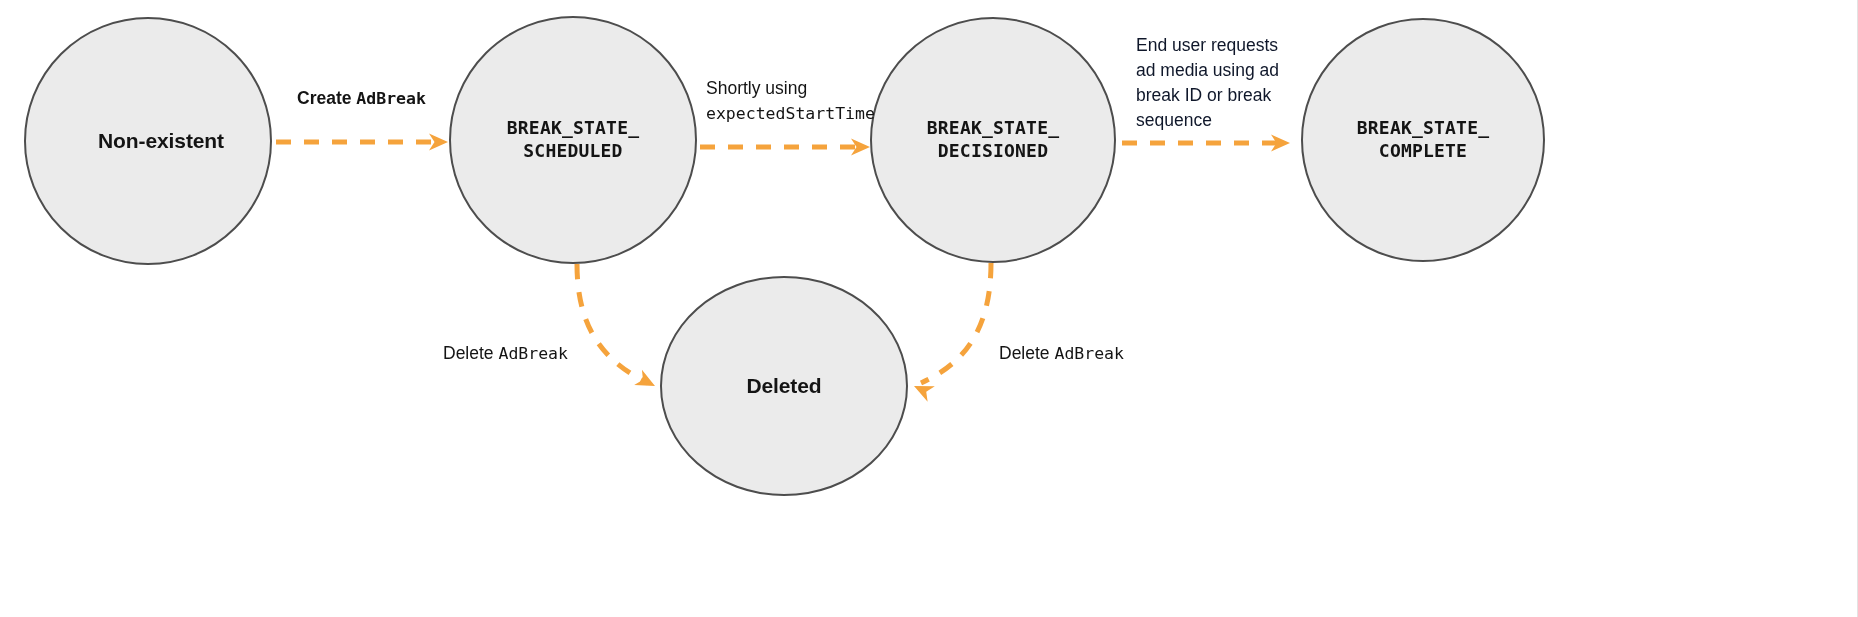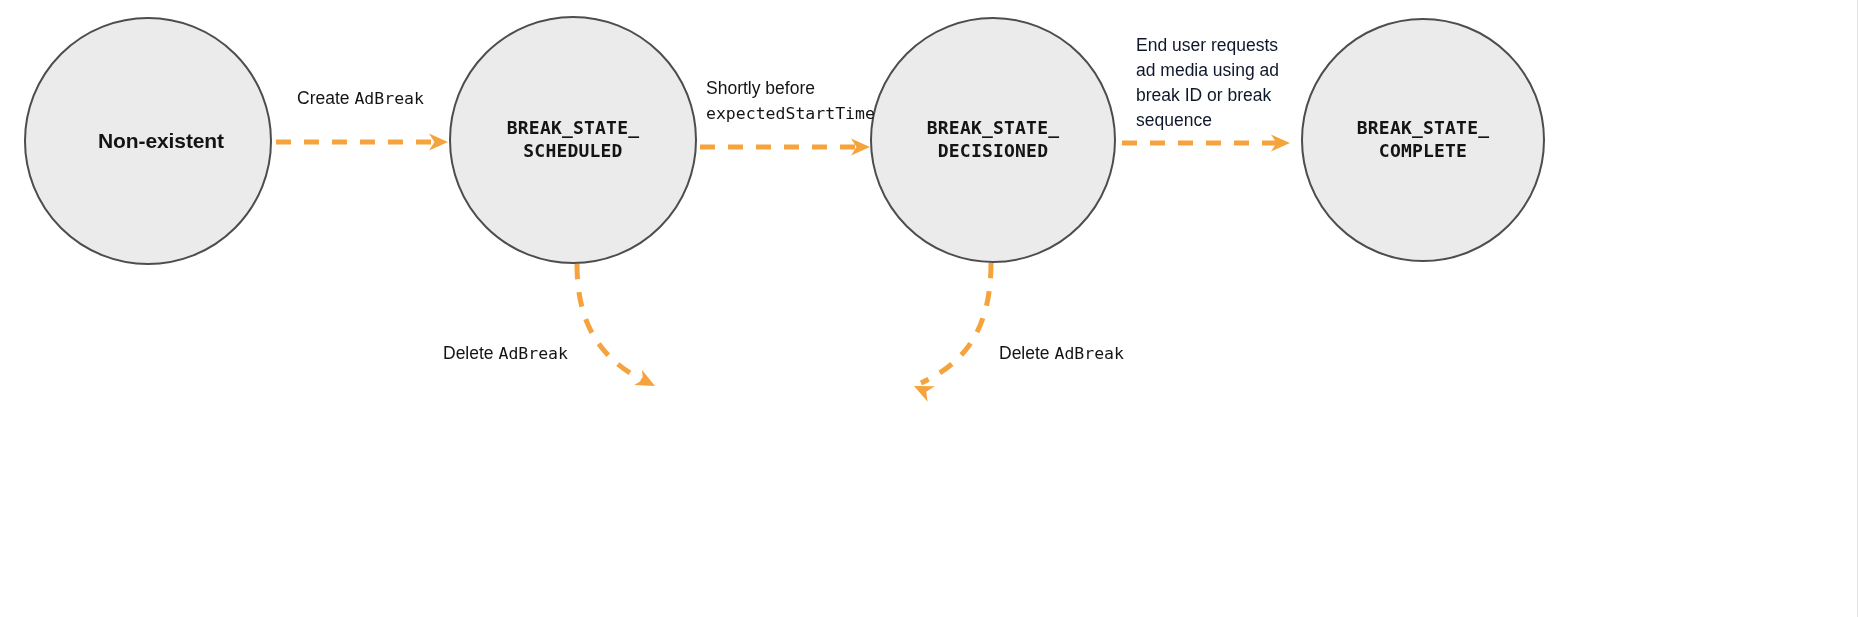--- a/index.html
+++ b/index.html
@@ -108,21 +108,24 @@
 SCHEDULED</div>
     </div>
     <div class="node" style="left: 870px; top: 17px; width: 246px; height: 246px; background: rgb(235, 235, 235); border-color: rgb(77, 77, 77);">
       <div class="node-label mono" style="color: rgb(20, 20, 20);">BREAK_STATE_
 DECISIONED</div>
     </div>
     <div class="node" style="left: 1301px; top: 18px; width: 244px; height: 244px; background: rgb(235, 235, 235); border-color: rgb(77, 77, 77);">
       <div class="node-label mono" style="color: rgb(20, 20, 20);">BREAK_STATE_
 COMPLETE</div>
     </div>
-    <div class="edge-label align-left" style="left: 297px; top: 86px; color: rgb(20, 20, 20);"><span class="sans">Create </span><span class="mono">AdBreak</span></div>
-    <div class="edge-label align-left" style="left: 706px; top: 76px; color: rgb(20, 20, 20);"><span class="sans">Shortly before</span><br><span class="mono">expectedStartTime</span></div>
+    <div class="node" style="left: 660px; top: 276px; width: 248px; height: 220px; background: rgb(235, 235, 235); border-color: rgb(77, 77, 77);">
+      <div class="node-label sans" style="color: rgb(20, 20, 20);">Deleted</div>
+    </div>
+    <div class="edge-label align-left" style="left: 297px; top: 86px; color: rgb(20, 20, 20); font-weight: bold;"><span class="sans">Create </span><span class="mono">AdBreak</span></div>
+    <div class="edge-label align-left" style="left: 706px; top: 76px; color: rgb(20, 20, 20);"><span class="sans">Shortly using</span><br><span class="mono">expectedStartTime</span></div>
     <div class="edge-label align-left" style="left: 1136px; top: 33px; color: #0f172a;"><span class="sans">End user requests
 ad media using ad
 break ID or break
 sequence</span></div>
     <div class="edge-label align-left" style="left: 443px; top: 341px; color: rgb(20, 20, 20);"><span class="sans">Delete </span><span class="mono">AdBreak</span></div>
     <div class="edge-label align-left" style="left: 999px; top: 341px; color: rgb(20, 20, 20);"><span class="sans">Delete </span><span class="mono">AdBreak</span></div>
   </div>
 
 </body></html>

